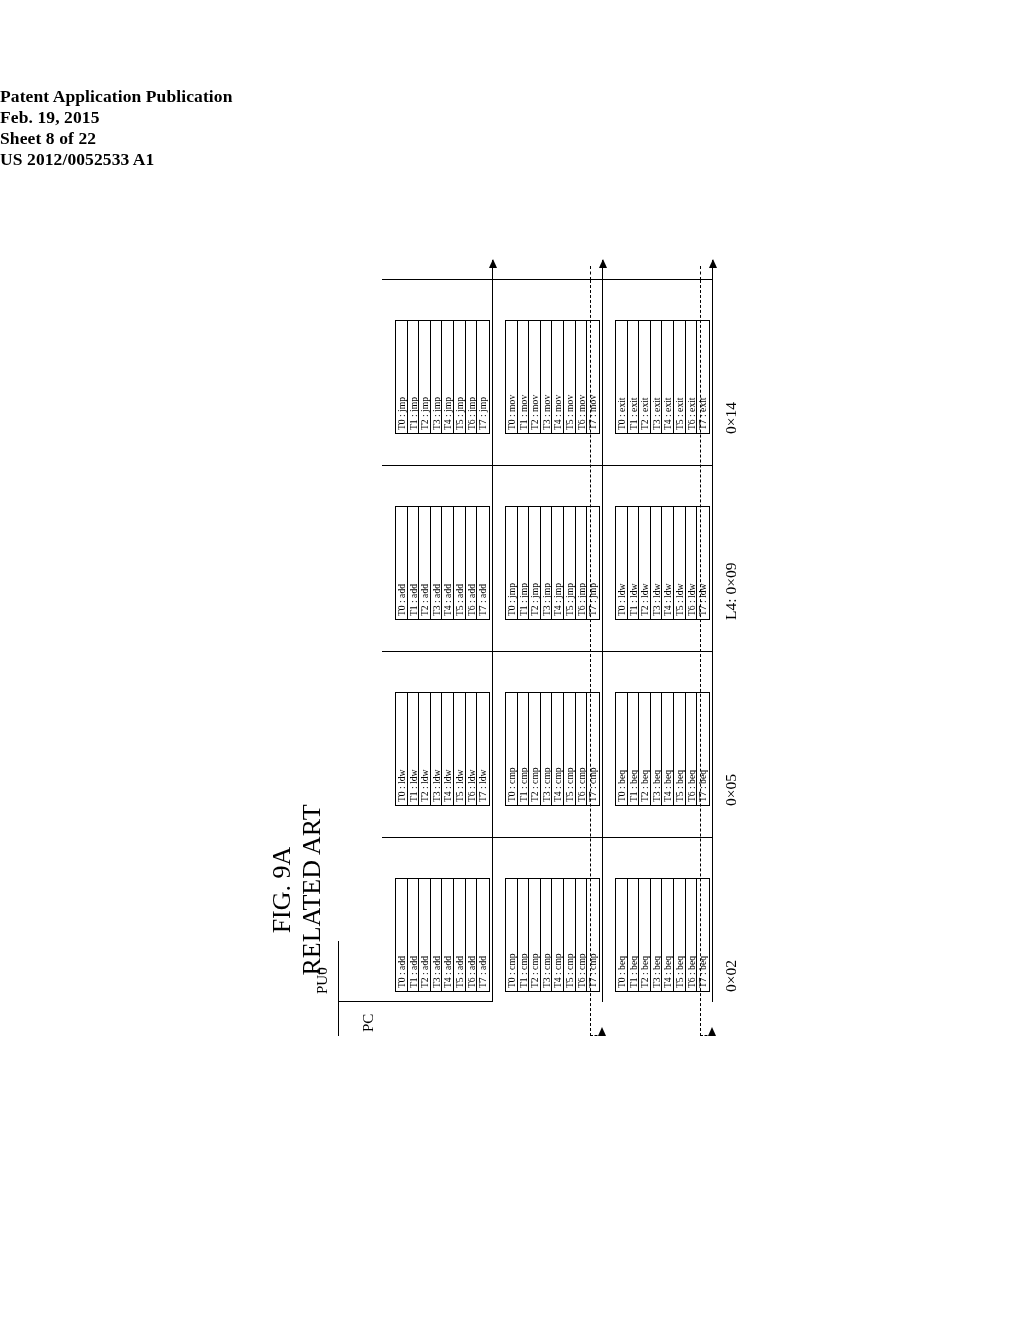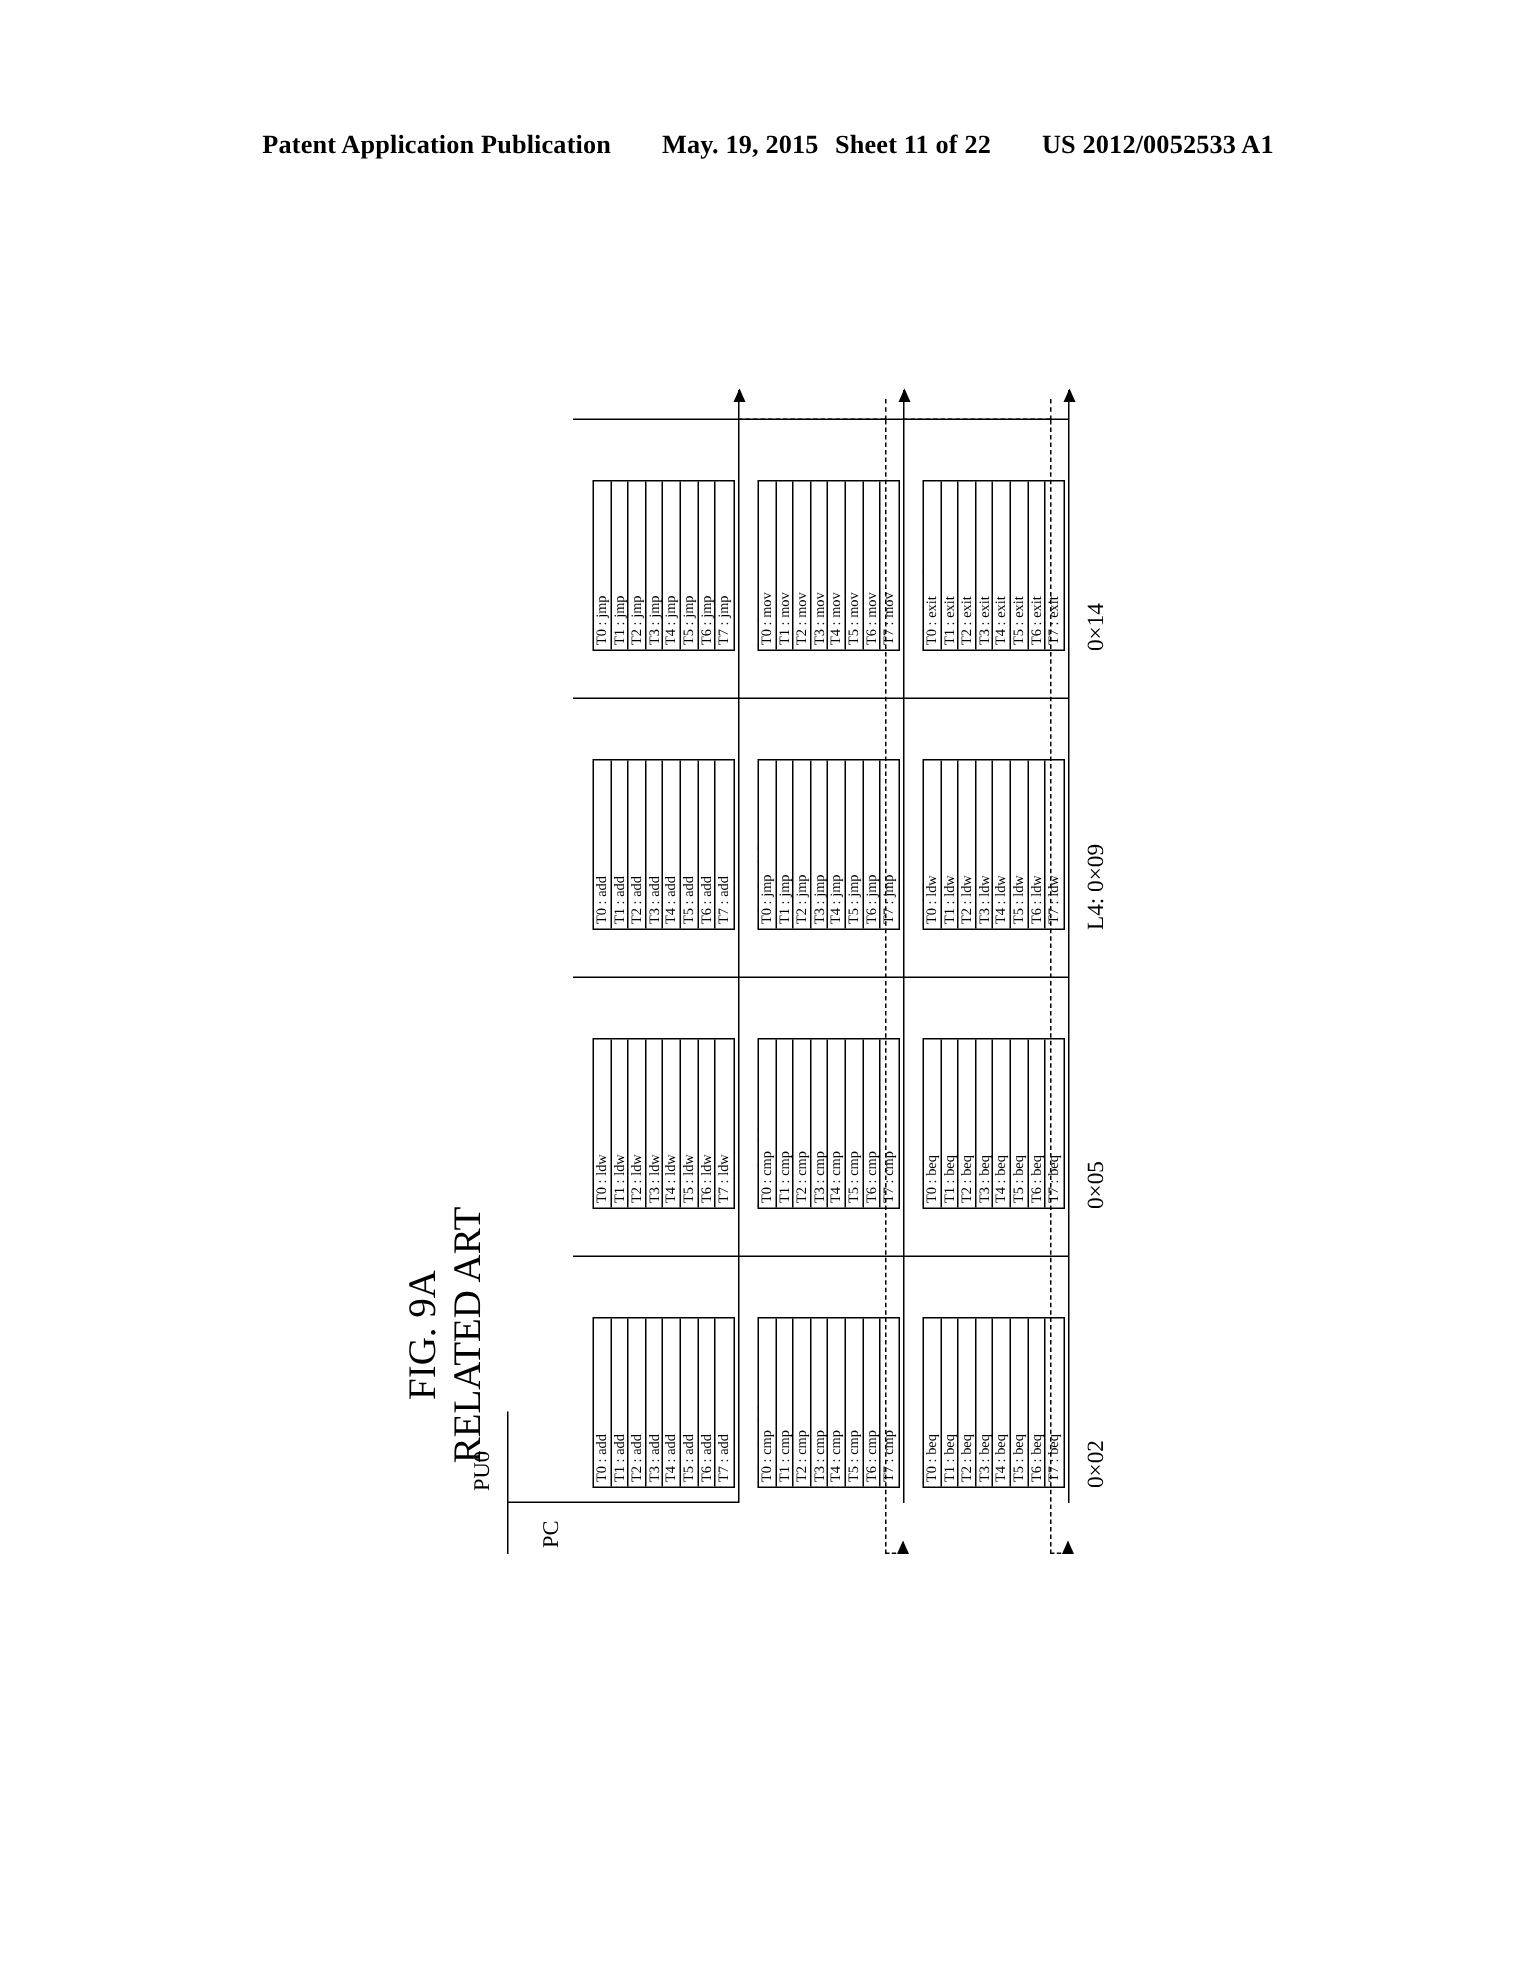--- a/index.html
+++ b/index.html
@@ -9,20 +9,21 @@
     color:#000;position:relative;overflow:hidden;
   }
 
   
   .pub-header{
     position:absolute;top:86px;left:0;width:1024px;
     display:flex;justify-content:center;align-items:baseline;
     font-family:"Liberation Serif", serif;
     font-weight:bold;font-size:17.5px;letter-spacing:.1px;
     white-space:pre;
+    flex-direction:column;
   }
   .pub-header .gap1{display:inline-block;width:34px;}
   .pub-header .gap2{display:inline-block;width:11px;}
   .pub-header .gap3{display:inline-block;width:34px;}
 
   
   .fig-wrap{
     position:absolute;left:0;top:0;width:1024px;height:1320px;
   }
   .stage{
@@ -123,23 +124,23 @@
     border-top:4.5px solid transparent;
     border-bottom:4.5px solid transparent;
   }
 </style>
 </head>
 <body>
 
 <div class="pub-header">
   <span>Patent Application Publication</span>
   <span class="gap1"></span>
-  <span>May. 19, 2015</span>
+  <span>Feb. 19, 2015</span>
   <span class="gap2"></span>
-  <span>Sheet 11 of 22</span>
+  <span>Sheet 8 of 22</span>
   <span class="gap3"></span>
   <span>US 2012/0052533 A1</span>
 </div>
 
 <div class="fig-wrap">
   <div class="stage">
 
     <div class="fig-caption">
       <div>FIG. 9A</div>
       <div>RELATED ART</div>

